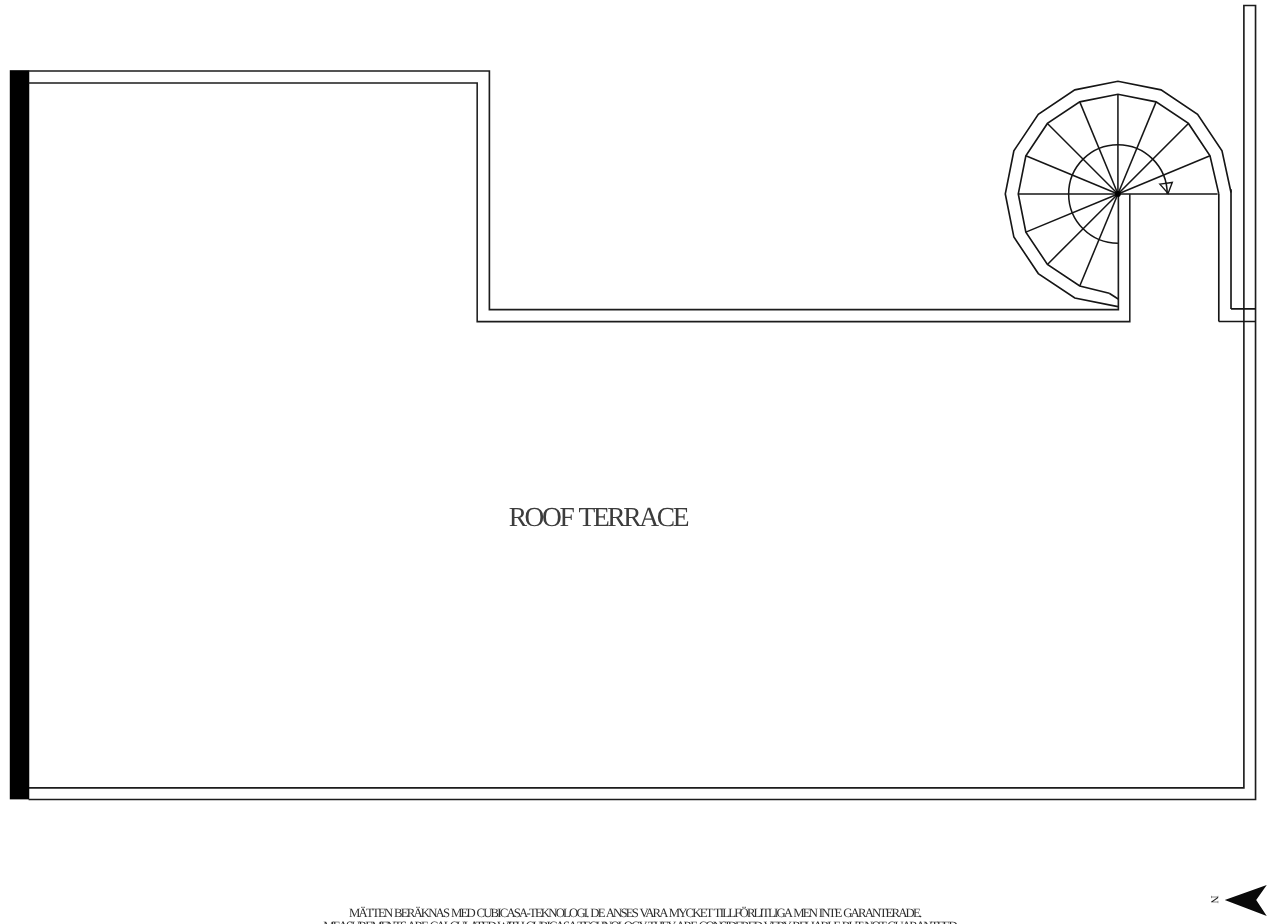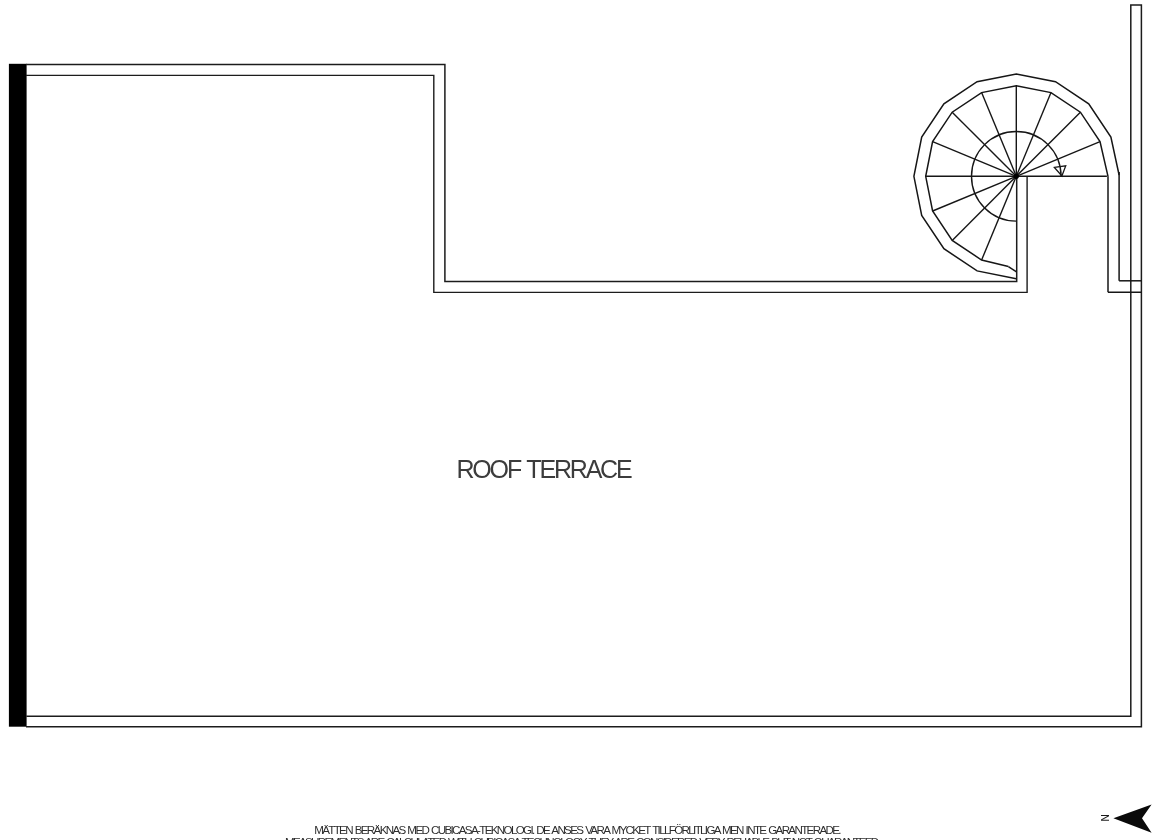--- a/index.html
+++ b/index.html
@@ -1,17 +1,17 @@
 <!DOCTYPE html>
 <html><head>
 <meta charset="utf-8">
 <style>
   html,body{margin:0;padding:0;background:#ffffff;}
   .page{position:relative;width:1152px;height:840px;overflow:hidden;background:#fff;
-        font-family:Liberation Sans, sans-serif;}
+        font-family:Liberation Serif, serif;}
 </style>
 </head>
 <body>
 <div class="page">
 <svg width="1152" height="840" viewBox="0 0 1152 840" xmlns="http://www.w3.org/2000/svg">
 
   <rect x="0" y="0" width="1152" height="840" fill="#ffffff"></rect>
 
   <rect x="8.9" y="63.8" width="17.7" height="662.9" fill="#000000"></rect>
 

